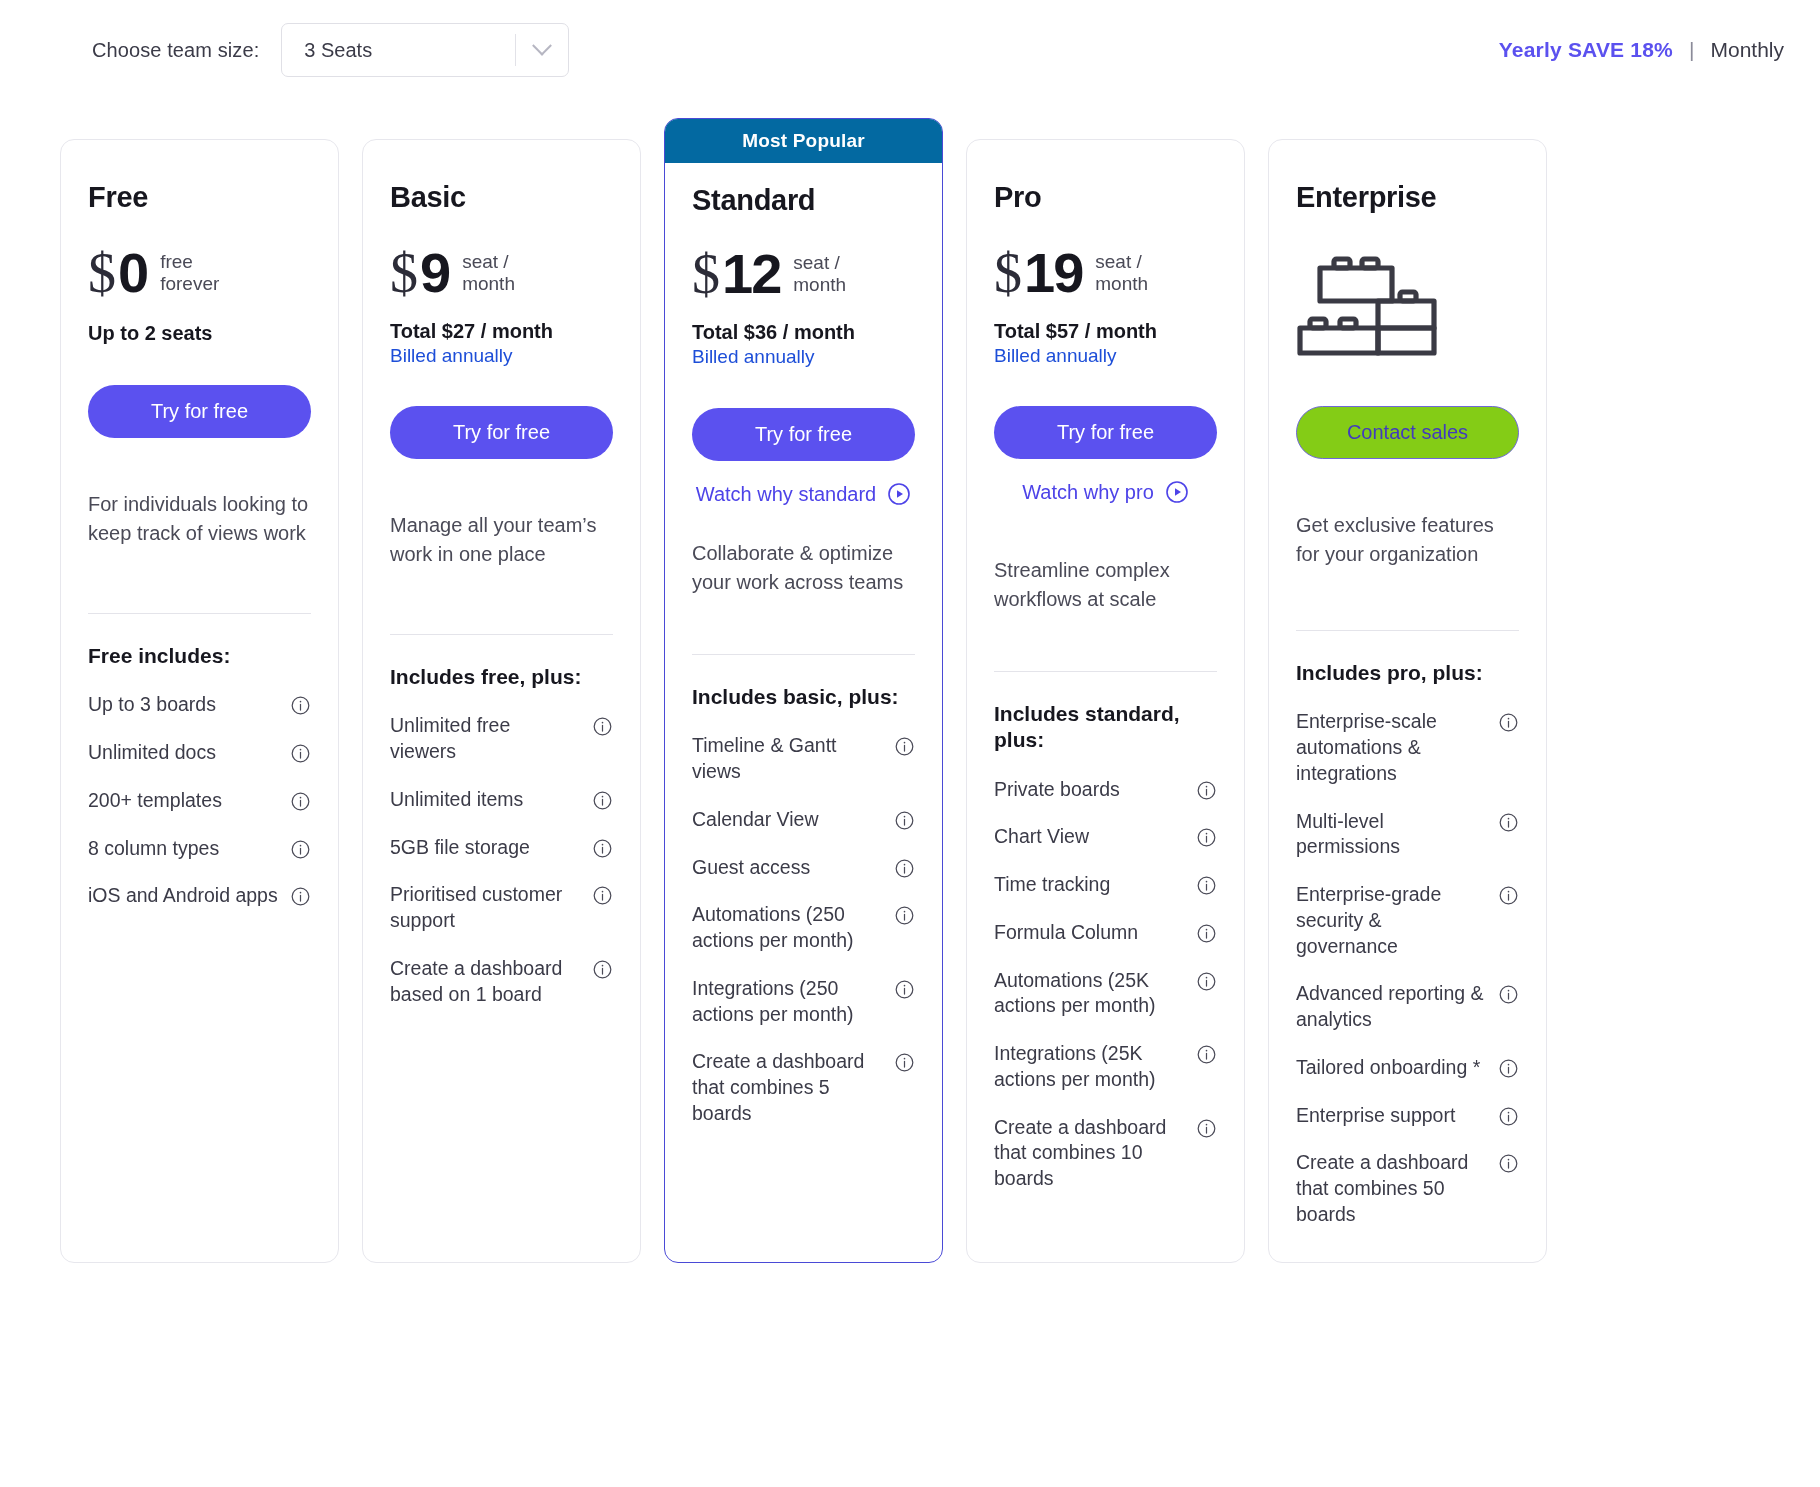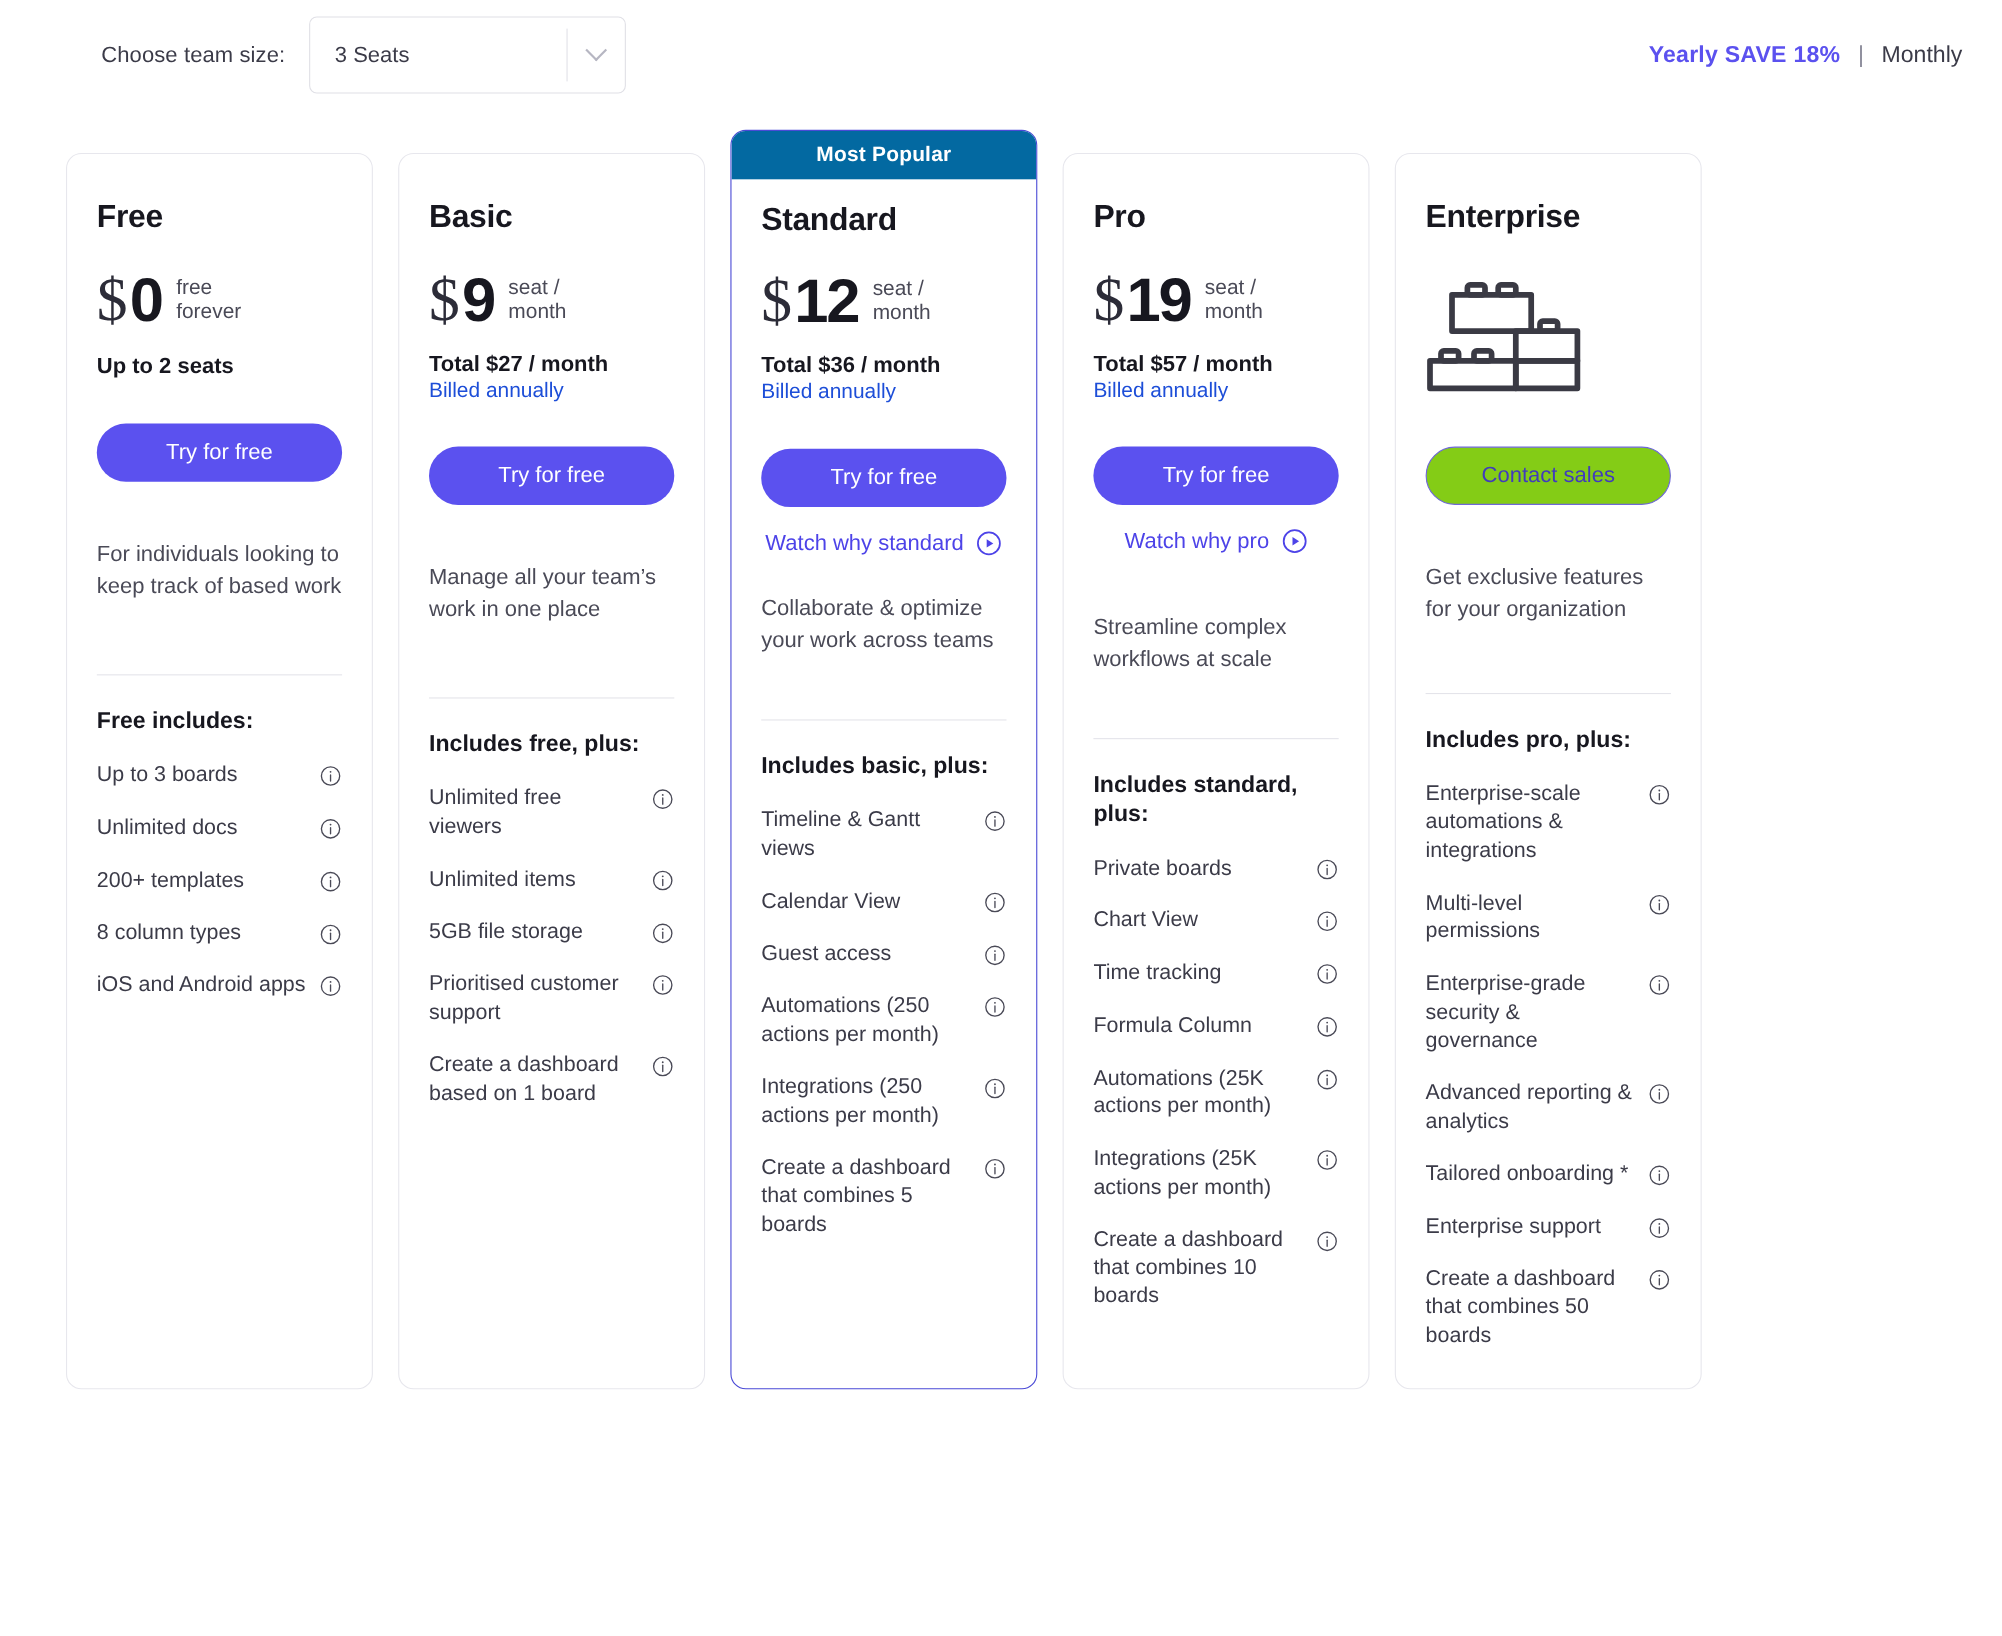--- a/index.html
+++ b/index.html
@@ -14,21 +14,21 @@
   .page { position: relative; width: 1820px; height: 1487px; }
 
   
   .topbar {
     position: absolute; left: 0; top: 0; width: 1820px; height: 100px;
     display: flex; align-items: center;
   }
   .team-size-wrap { display: flex; align-items: center; margin-left: 68px; }
   .team-size-label { font-size: 20px; color: #3b3b48; letter-spacing: .1px; margin-left: 24px; }
   .select-box {
-    margin-left: 22px; width: 288px; height: 70px;
+    margin-left: 22px; width: 288px; height: 54px;
     border: 1.4px solid #e0e0e6; border-radius: 7px; background: #fff;
     display: flex; align-items: center; position: relative;
   }
   .select-value { font-size: 20px; color: #3b3b48; padding-left: 22px; }
   .select-divider {
     position: absolute; right: 52px; top: 10px; bottom: 10px;
     width: 1px; background: #e2e2e8;
   }
   .select-arrow {
     position: absolute; right: 0; top: 0; bottom: 0; width: 52px;
@@ -167,21 +167,21 @@
     <div class="card plain">
       <div class="plan-name">Free</div>
       <div class="price-row">
         <span class="currency">$</span>
         <span class="amount">0</span>
         <span class="per">free
 forever</span>
       </div>
       <div class="seats-line">Up to 2 seats</div>
       <button class="cta">Try for free</button>
-      <div class="tagline">For individuals looking to keep track of based work</div>
+      <div class="tagline">For individuals looking to keep track of views work</div>
       <div style="height:66px"></div>
       <div class="divider"></div>
       <div class="includes-title">Free includes:</div>
       <div class="feat-list">
         <div class="feat">
           <span class="feat-text">Up to 3 boards</span>
           <svg class="info-icon" viewBox="0 0 24 24" fill="none" stroke="#4a4a57" stroke-width="1.4">
               <circle cx="12" cy="12" r="9.5"></circle>
               <circle cx="12" cy="7.6" r="0.95" fill="#4a4a57" stroke="none"></circle>
               <path d="M12 10.8v6.4" stroke-linecap="round"></path>

